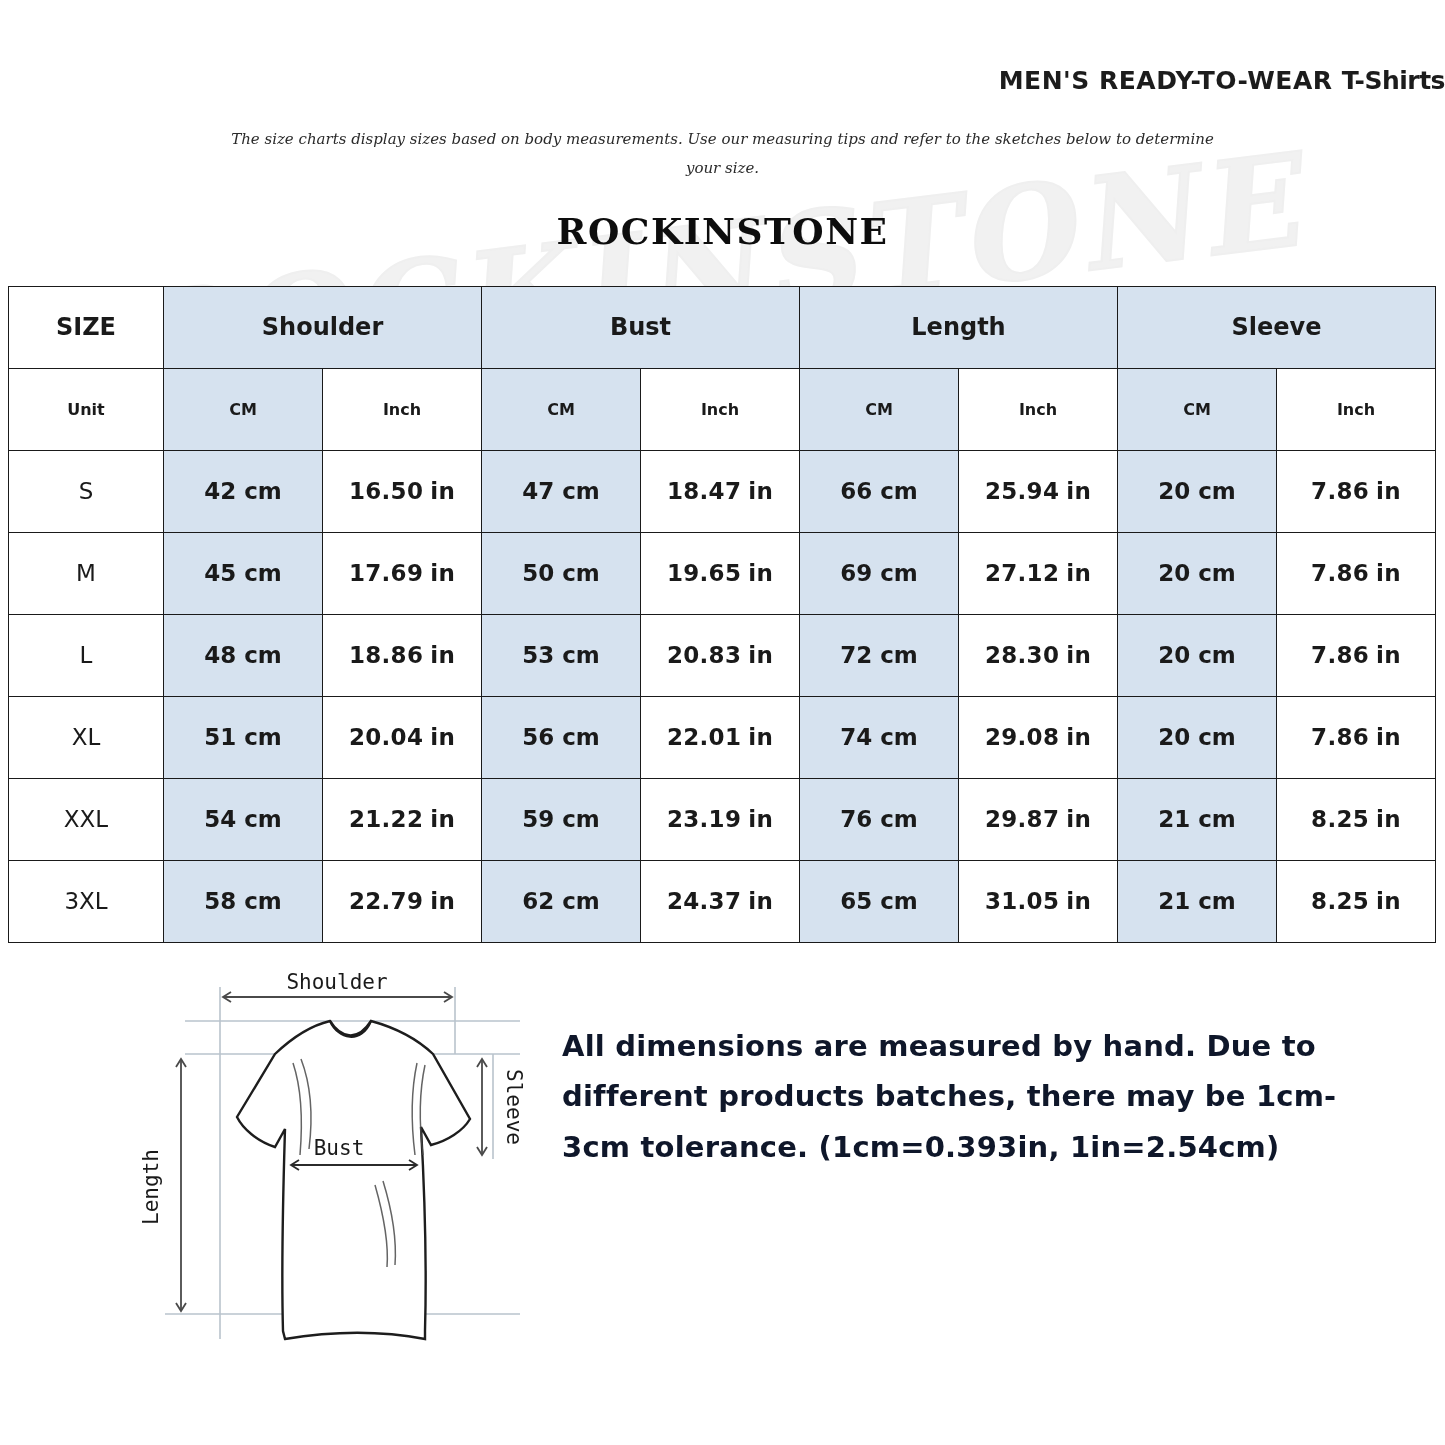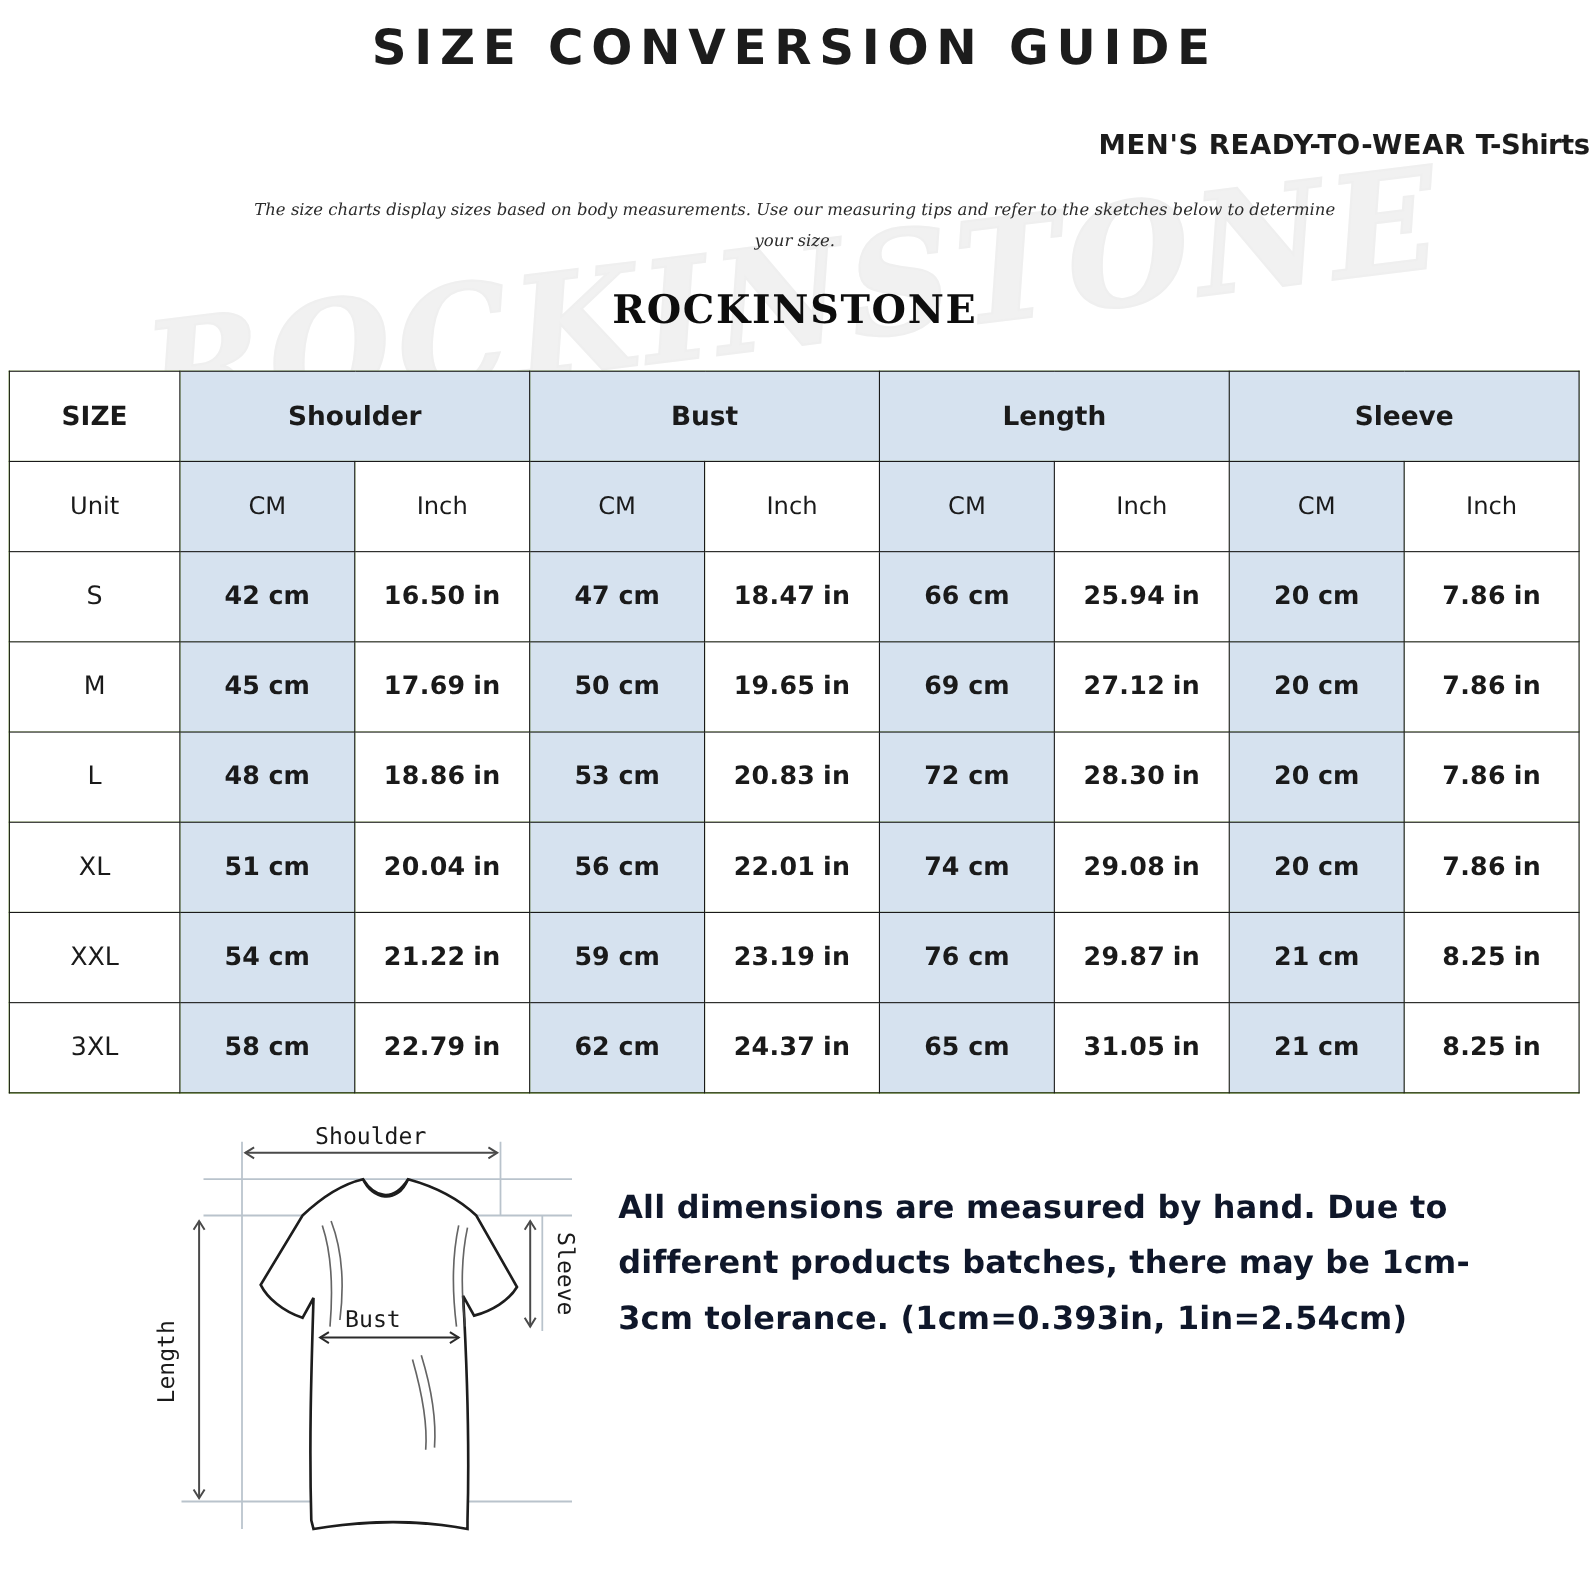--- a/index.html
+++ b/index.html
@@ -101,21 +101,21 @@
   thead th {
     font-size: 24px;
   }
   .col-size { width: 155px; }
   .col-cm   { width: 159px; }
   .col-in   { width: 159px; }
   .shade { background: #d6e2ef; }
   .plain { background: #ffffff; }
   tbody td { font-weight: 700; }
   tbody td.sizecol { font-weight: 400; }
-  tr.unit-row td { font-weight: 400; font-size: 22px; }
+  tr.unit-row td { font-weight: 700; font-size: 16px; }
   .num { letter-spacing: 0.3px; }
   .num .sp { display: inline-block; width: 7px; }
 
   
   #bottom {
     position: relative;
     z-index: 2;
     margin-top: 16px;
     display: flex;
     align-items: flex-start;
@@ -146,21 +146,20 @@
   }
 </style>
 </head>
 <body>
 
 <div id="page">
 
   <div id="watermark">ROCKINSTONE</div>
 
   <div id="header">
-    <div id="main-title">SIZE CONVERSION GUIDE</div>
     <div id="subtitle">
       <span>MEN'S READY-TO-WEAR </span><span class="tee">T-Shirts</span>
     </div>
     <div id="desc">The size charts display sizes based on body measurements. Use our measuring tips and refer to the sketches below to determine your size.</div>
     <div id="brand">ROCKINSTONE</div>
   </div>
 
   <div id="size-table-wrap">
     <table>
       <colgroup>

